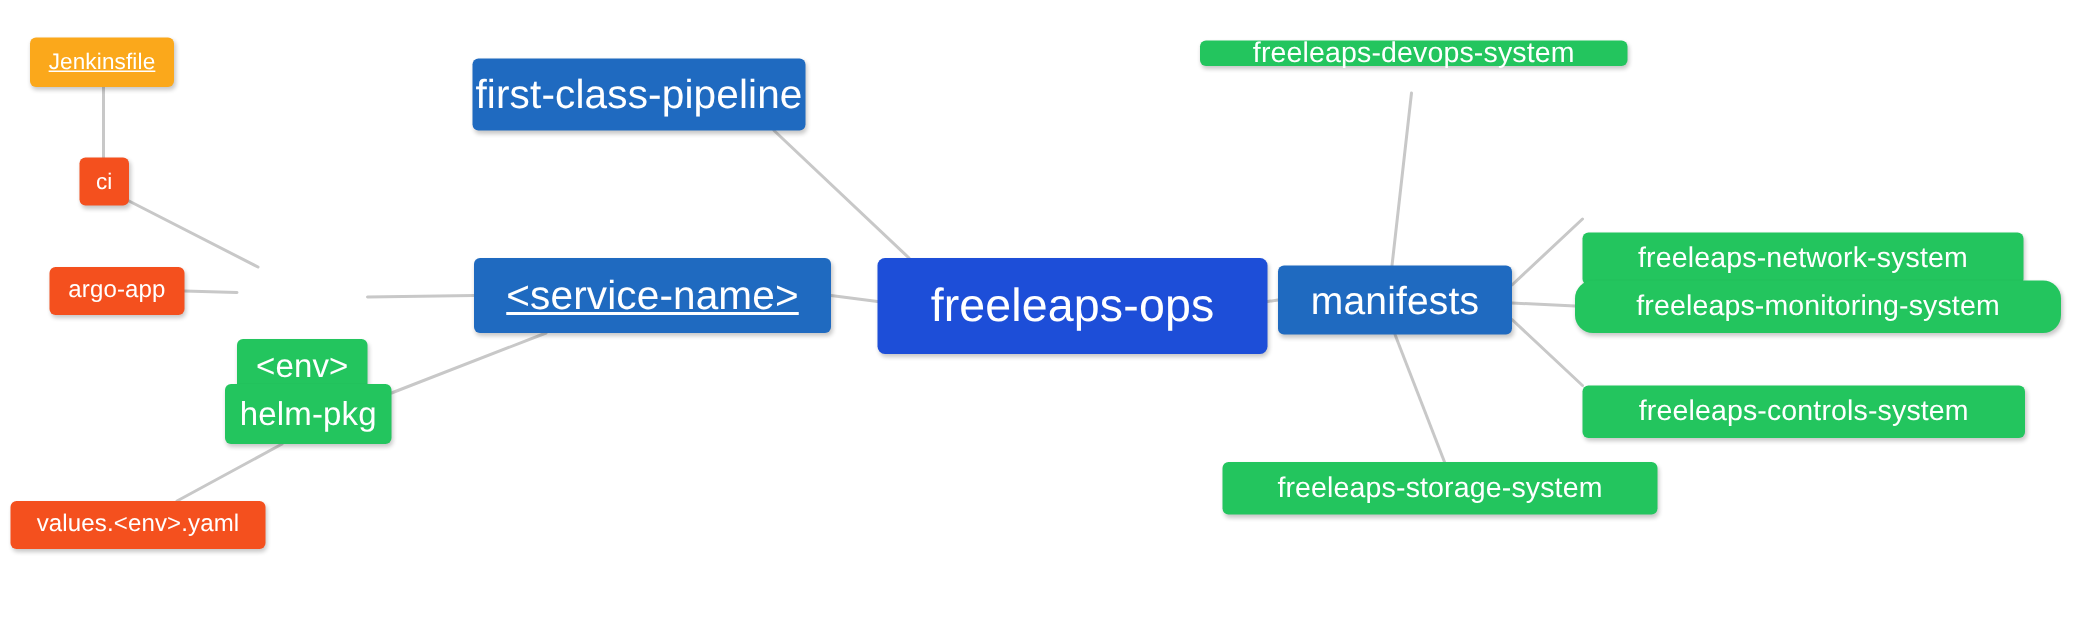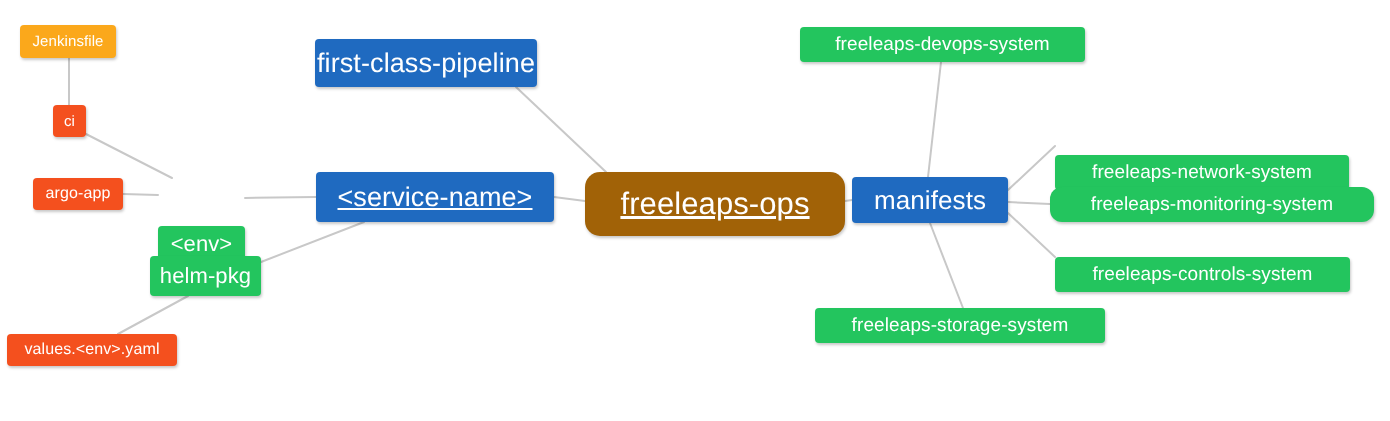--- a/index.html
+++ b/index.html
@@ -32,27 +32,26 @@
     justify-content: center;
     box-sizing: border-box;
     border-radius: 4px;
     color: #ffffff;
     white-space: nowrap;
     letter-spacing: 0.1px;
     box-shadow: 1px 2px 3px rgba(0,0,0,0.22);
     text-rendering: geometricPrecision;
   }
   .node-root {
-    background: #a16207;
-    border-radius: 15px;
-    text-decoration: underline;
+    background: #1d4ed8;
+    border-radius: 5px;
   }
   .node-blue { background: #1f6ac0; }
   .node-green { background: #23c55e; }
-  .node-orange { background: #fba81b; }
+  .node-orange { background: #fba81b; text-decoration: underline; }
   .node-red { background: #f4501e; }
 </style>
 </head>
 <body>
 
 <div id="mindmap">
   <svg id="edge-layer" viewBox="0 0 1390 421" width="1390" height="421">
       <line x1="554" y1="197" x2="585" y2="201" stroke="#c8c8c8" stroke-width="2" stroke-linecap="round"></line>
       <line x1="516" y1="87" x2="606" y2="172" stroke="#c8c8c8" stroke-width="2" stroke-linecap="round"></line>
       <line x1="845" y1="201" x2="852" y2="200" stroke="#c8c8c8" stroke-width="2" stroke-linecap="round"></line>
@@ -80,21 +79,21 @@
       </div>
       <div class="node node-blue" style="left: 852px; top: 177px; width: 156px; height: 46px; font-size: 26px; text-align: right;">
         <span>manifests</span>
       </div>
       <div class="node node-green" style="left: 158px; top: 178px; width: 87px; height: 35px; font-size: 22px; margin-top: 48px;">
         <span>&lt;env&gt;</span>
       </div>
       <div class="node node-green" style="left: 150px; top: 256px; width: 111px; height: 40px; font-size: 22px;">
         <span>helm-pkg</span>
       </div>
-      <div class="node node-green" style="left: 800px; top: 27px; width: 285px; height: 35px; font-size: 19px;">
+      <div class="node node-green" style="left: 800px; top: 27px; width: 285px; height: 17px; font-size: 19px;">
         <span>freeleaps-devops-system</span>
       </div>
       <div class="node node-green" style="left: 1055px; top: 111px; width: 294px; height: 35px; font-size: 19px; margin-top: 44px;">
         <span>freeleaps-network-system</span>
       </div>
       <div class="node node-green" style="left: 1050px; top: 187px; width: 324px; height: 35px; font-size: 19px; border-radius: 12px;">
         <span>freeleaps-monitoring-system</span>
       </div>
       <div class="node node-green" style="left: 1055px; top: 257px; width: 295px; height: 35px; font-size: 19px;">
         <span>freeleaps-controls-system</span>

